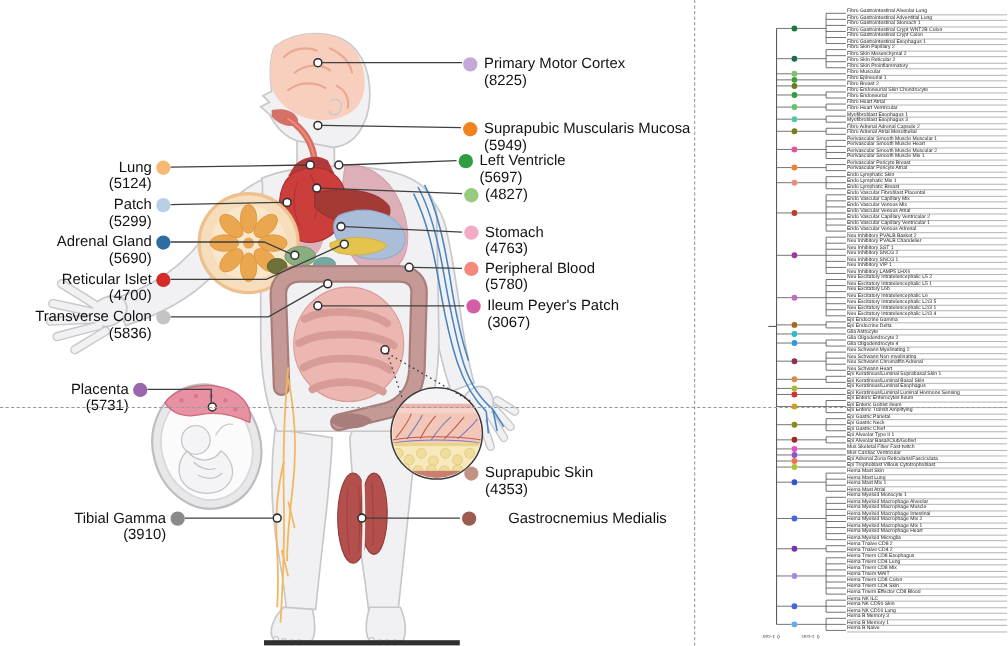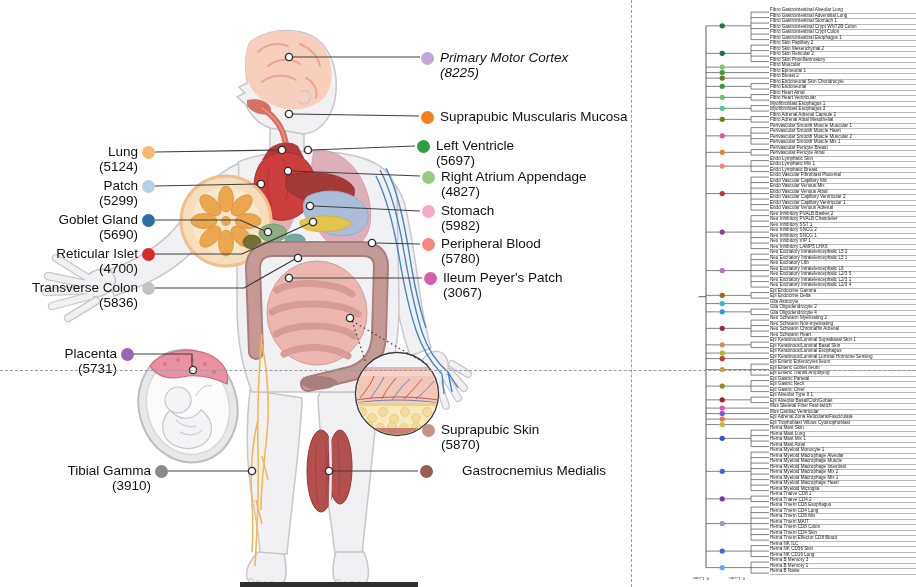--- a/index.html
+++ b/index.html
@@ -271,47 +271,47 @@
     </g>
 
     <rect x="240" y="582" width="178" height="5" fill="#2f2f2f"></rect>
   </svg>
 
   <div id="left-labels">
       <div class="tlabel tl-left" style="left: -2px; top: 144px;"><span>Lung</span><span class="l2">(5124)</span></div>
       <span class="tdot" style="left: 141.5px; top: 145.5px; background: rgb(245, 185, 113);"></span>
       <div class="tlabel tl-left" style="left: -2px; top: 178px;"><span>Patch</span><span class="l2">(5299)</span></div>
       <span class="tdot" style="left: 141.5px; top: 179.5px; background: rgb(184, 207, 232);"></span>
-      <div class="tlabel tl-left" style="left: -2px; top: 212px;"><span>Goblet Gland</span><span class="l2">(5690)</span></div>
+      <div class="tlabel tl-left" style="left: -2px; top: 212px;"><span>Adrenal Gland</span><span class="l2">(5690)</span></div>
       <span class="tdot" style="left: 141.5px; top: 213.5px; background: rgb(46, 109, 164);"></span>
       <div class="tlabel tl-left" style="left: -2px; top: 246px;"><span>Reticular Islet</span><span class="l2">(4700)</span></div>
       <span class="tdot" style="left: 141.5px; top: 247.5px; background: rgb(212, 42, 42);"></span>
       <div class="tlabel tl-left" style="left: -2px; top: 280px;"><span>Transverse Colon</span><span class="l2">(5836)</span></div>
       <span class="tdot" style="left: 141.5px; top: 281.5px; background: rgb(196, 196, 196);"></span>
       <div class="tlabel tl-left" style="left: -23px; top: 346px;"><span>Placenta</span><span class="l2">(5731)</span></div>
       <span class="tdot" style="left: 120.5px; top: 347.5px; background: rgb(153, 102, 173);"></span>
       <div class="tlabel tl-left" style="left: 11px; top: 463px;"><span>Tibial Gamma</span><span class="l2">(3910)</span></div>
       <span class="tdot" style="left: 154.5px; top: 464.5px; background: rgb(138, 138, 138);"></span>
     </div>
   <div id="right-labels">
-      <div class="tlabel" style="left: 440px; top: 50px; font-style: italic;"><span>Primary Motor Cortex</span><span class="l2">(8225)</span></div>
+      <div class="tlabel" style="left: 440px; top: 50px;"><span>Primary Motor Cortex</span><span class="l2">(8225)</span></div>
       <span class="tdot" style="left: 420.5px; top: 51.5px; background: rgb(195, 168, 217);"></span>
-      <div class="tlabel" style="left: 440px; top: 109px;"><span>Suprapubic Muscularis Mucosa</span></div>
+      <div class="tlabel" style="left: 440px; top: 109px;"><span>Suprapubic Muscularis Mucosa</span><span class="l2">(5949)</span></div>
       <span class="tdot" style="left: 420.5px; top: 110.5px; background: rgb(242, 130, 32);"></span>
       <div class="tlabel" style="left: 436px; top: 138px;"><span>Left Ventricle</span><span class="l2">(5697)</span></div>
       <span class="tdot" style="left: 416.5px; top: 139.5px; background: rgb(47, 158, 65);"></span>
-      <div class="tlabel" style="left: 441px; top: 169px;"><span>Right Atrium Appendage</span><span class="l2">(4827)</span></div>
+      <div class="tlabel" style="left: 441px; top: 169px;"><span class="l2">(4827)</span></div>
       <span class="tdot" style="left: 421.5px; top: 170.5px; background: rgb(151, 204, 126);"></span>
-      <div class="tlabel" style="left: 441px; top: 203px;"><span>Stomach</span><span class="l2">(5982)</span></div>
+      <div class="tlabel" style="left: 441px; top: 203px;"><span>Stomach</span><span class="l2">(4763)</span></div>
       <span class="tdot" style="left: 421.5px; top: 204.5px; background: rgb(244, 169, 200);"></span>
       <div class="tlabel" style="left: 441px; top: 236px;"><span>Peripheral Blood</span><span class="l2">(5780)</span></div>
       <span class="tdot" style="left: 421.5px; top: 237.5px; background: rgb(244, 136, 123);"></span>
       <div class="tlabel" style="left: 443px; top: 270px;"><span>Ileum Peyer's Patch</span><span class="l2">(3067)</span></div>
       <span class="tdot" style="left: 423.5px; top: 271.5px; background: rgb(212, 95, 165);"></span>
-      <div class="tlabel" style="left: 441px; top: 422px;"><span>Suprapubic Skin</span><span class="l2">(5870)</span></div>
+      <div class="tlabel" style="left: 441px; top: 422px;"><span>Suprapubic Skin</span><span class="l2">(4353)</span></div>
       <span class="tdot" style="left: 421.5px; top: 423.5px; background: rgb(194, 147, 132);"></span>
       <div class="tlabel" style="left: 462px; top: 463px;"><span>Gastrocnemius Medialis</span></div>
       <span class="tdot" style="left: 419.5px; top: 464.5px; background: rgb(157, 92, 80);"></span>
     </div>
 
   <svg id="tree-svg" width="916" height="587" viewBox="0 0 916 587">
       <line x1="706" y1="25.849999999999998" x2="706" y2="567.5999999999999" stroke="#4a4a4a" stroke-width="0.9"></line>
       <line x1="698.5" y1="296.72499999999997" x2="706" y2="296.72499999999997" stroke="#4a4a4a" stroke-width="0.9"></line>
       <line x1="706" y1="25.849999999999998" x2="719.5" y2="25.849999999999998" stroke="#4a4a4a" stroke-width="0.7"></line>
       <circle cx="722.2" cy="25.849999999999998" r="2.7" fill="#1d7a3c"></circle>

